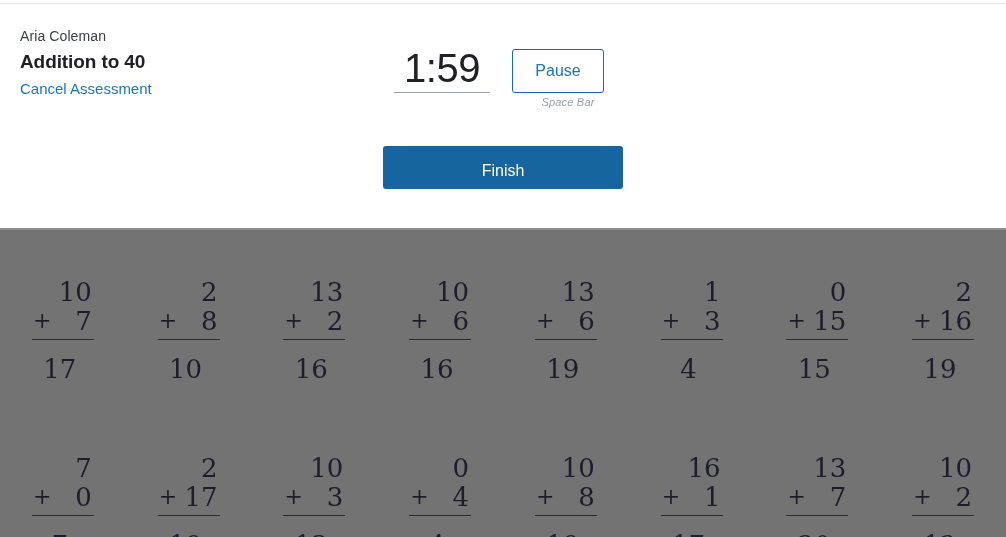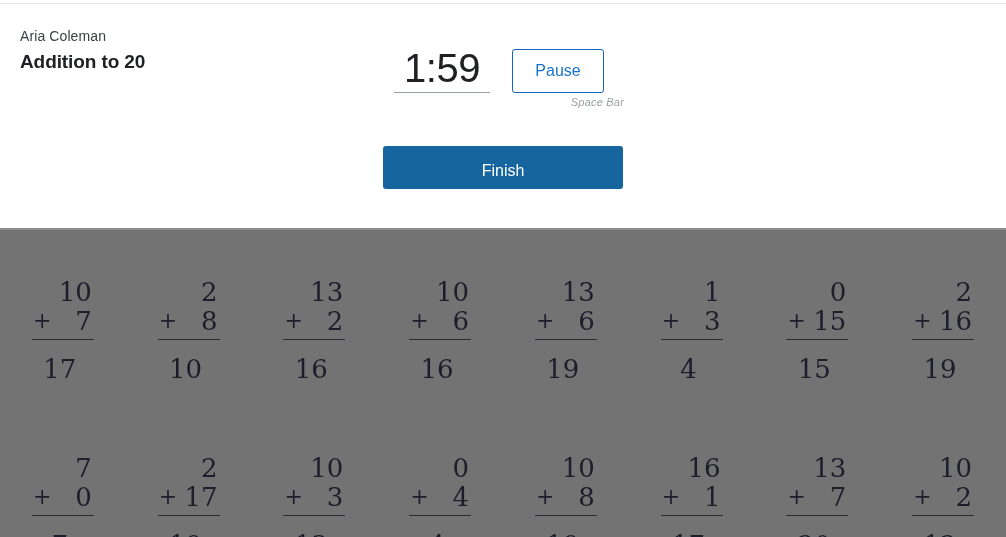--- a/index.html
+++ b/index.html
@@ -117,21 +117,20 @@
     text-align: center;
     cursor: pointer;
     padding: 0;
   }
   .pause-hint {
     margin-top: 3px;
     font-size: 11px;
     font-style: italic;
     color: #9aa0a6;
     letter-spacing: .2px;
-    text-align: right;
   }
 
   
   .finish-button {
     position: absolute;
     left: 383px;
     top: 142px;
     width: 240px;
     height: 43px;
     box-sizing: border-box;
@@ -230,21 +229,22 @@
 <body>
 
 <div class="app">
 
   <div class="top-hairline"></div>
 
   <div class="header">
 
     <div class="header-info">
       <div class="student-name">Aria Coleman</div>
-      <div class="assessment-title">Addition to 20</div>
+      <div class="assessment-title">Addition to 40</div>
+      <a class="cancel-link">Cancel Assessment</a>
     </div>
 
     <div class="timer-wrap">
       <div class="timer-value">1:59</div>
       <div class="timer-rule"></div>
     </div>
 
     <div class="pause-wrap">
       <button class="pause-button">Pause</button>
       <div class="pause-hint">Space Bar</div>

